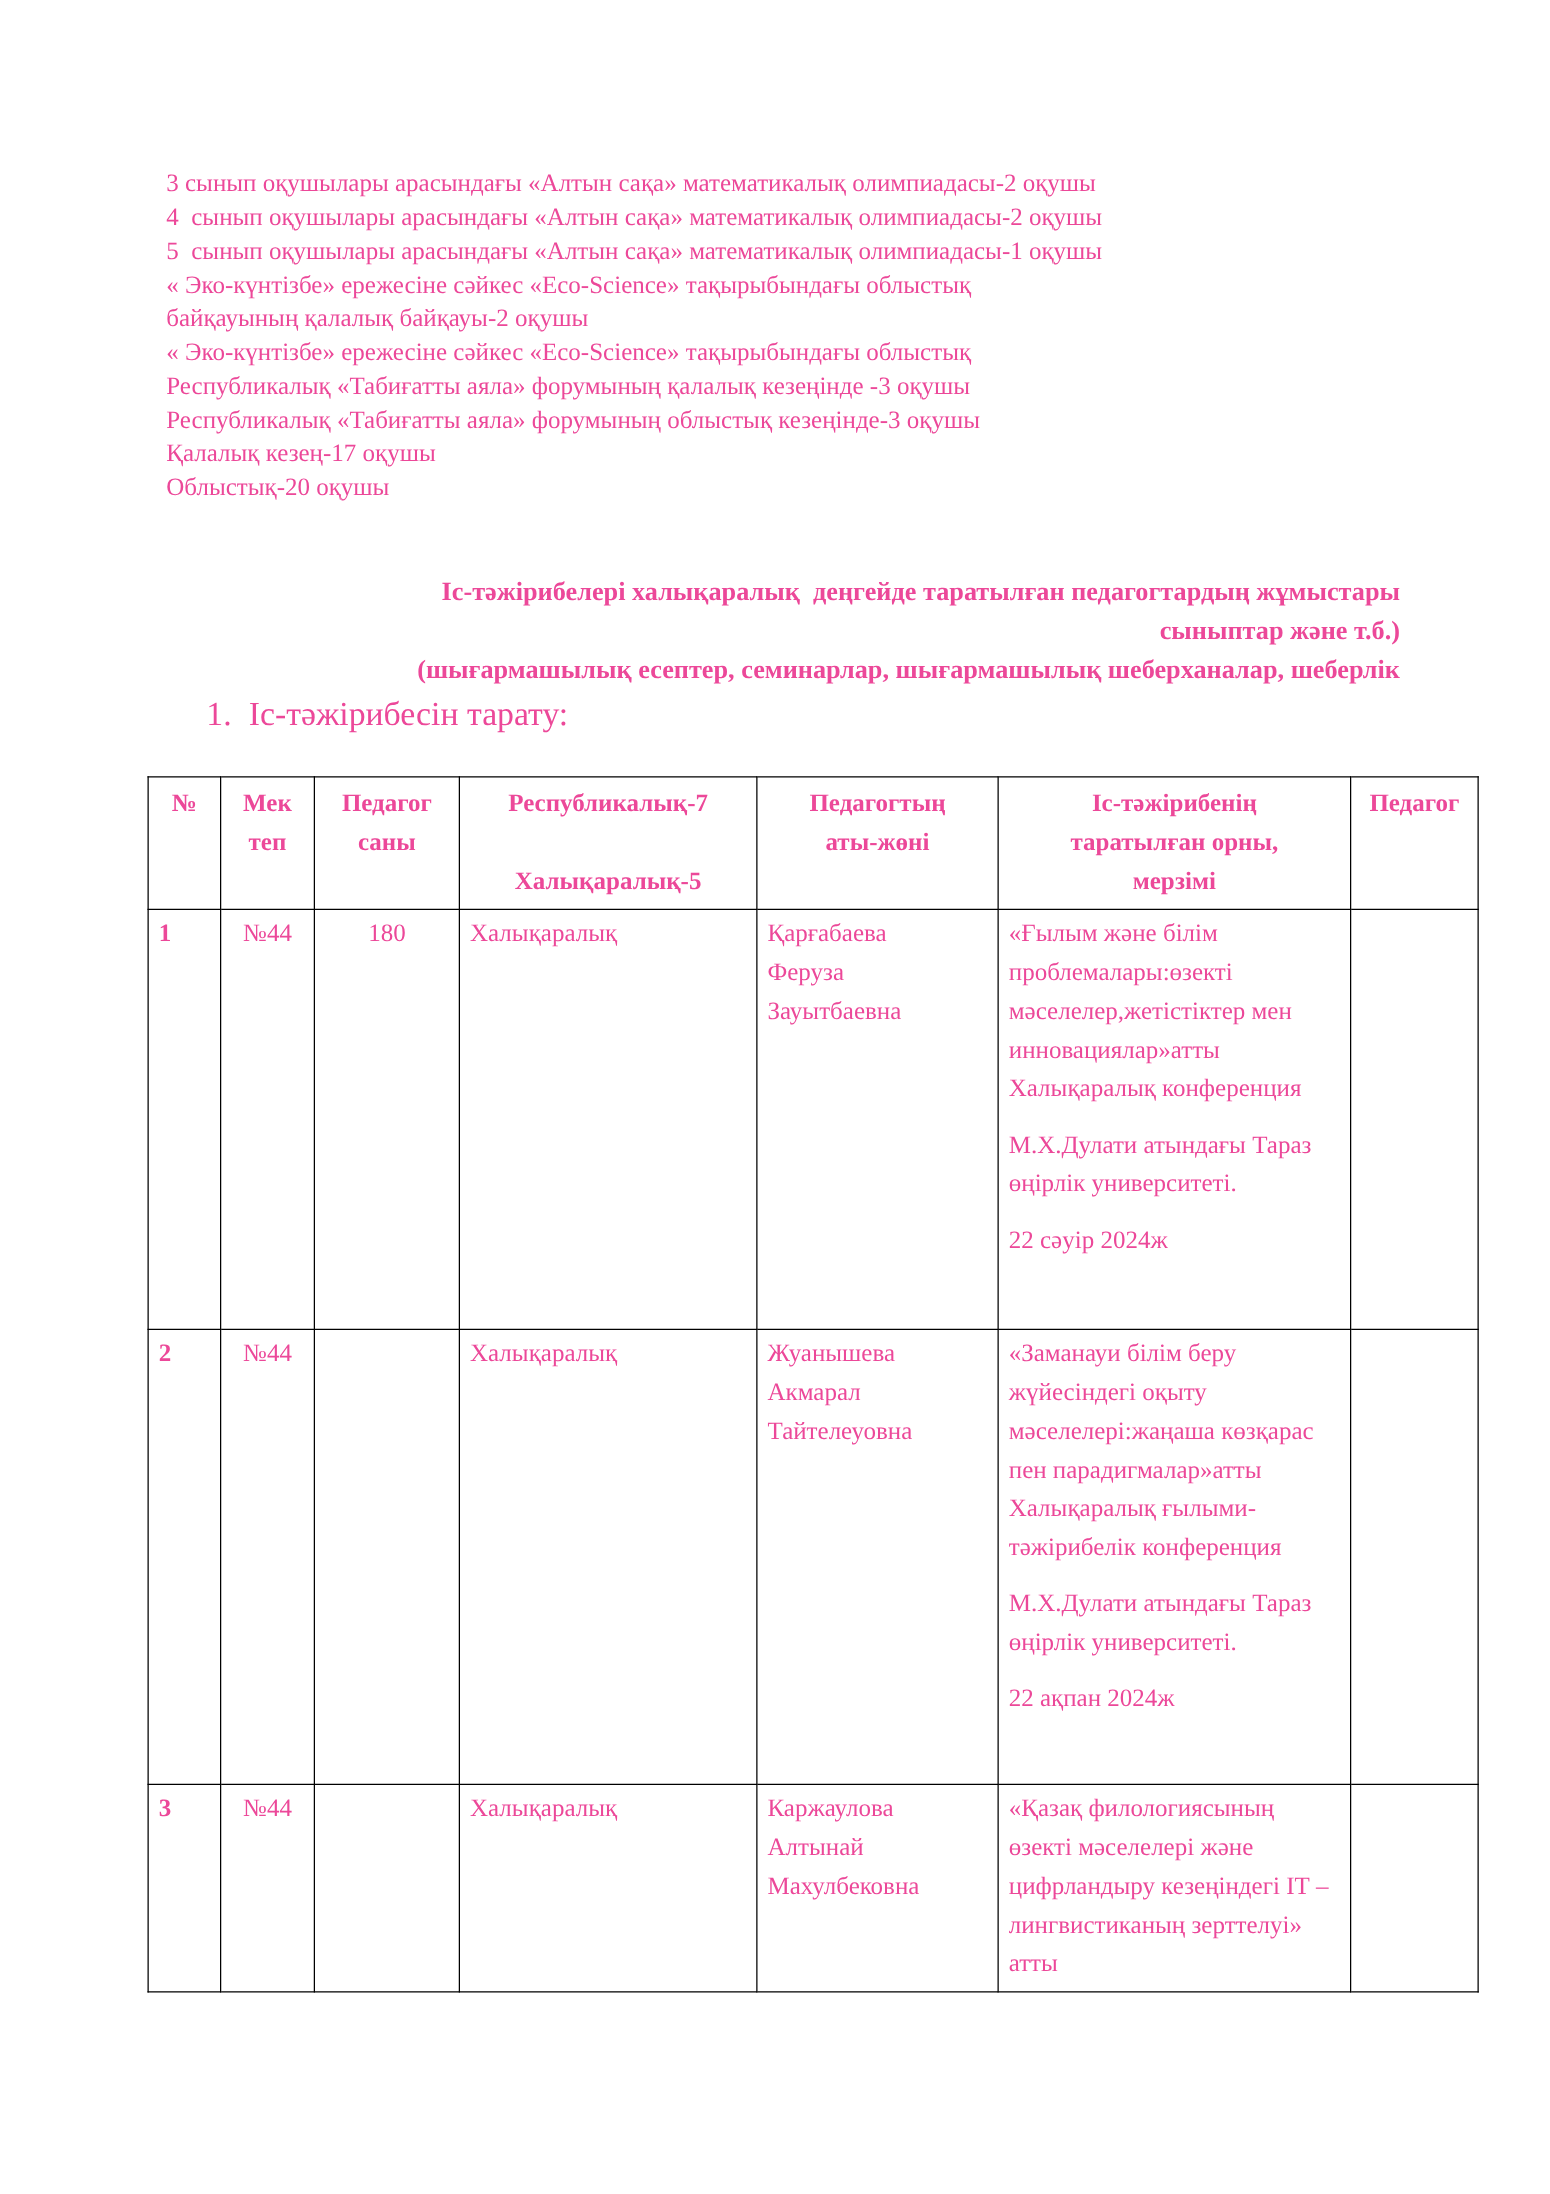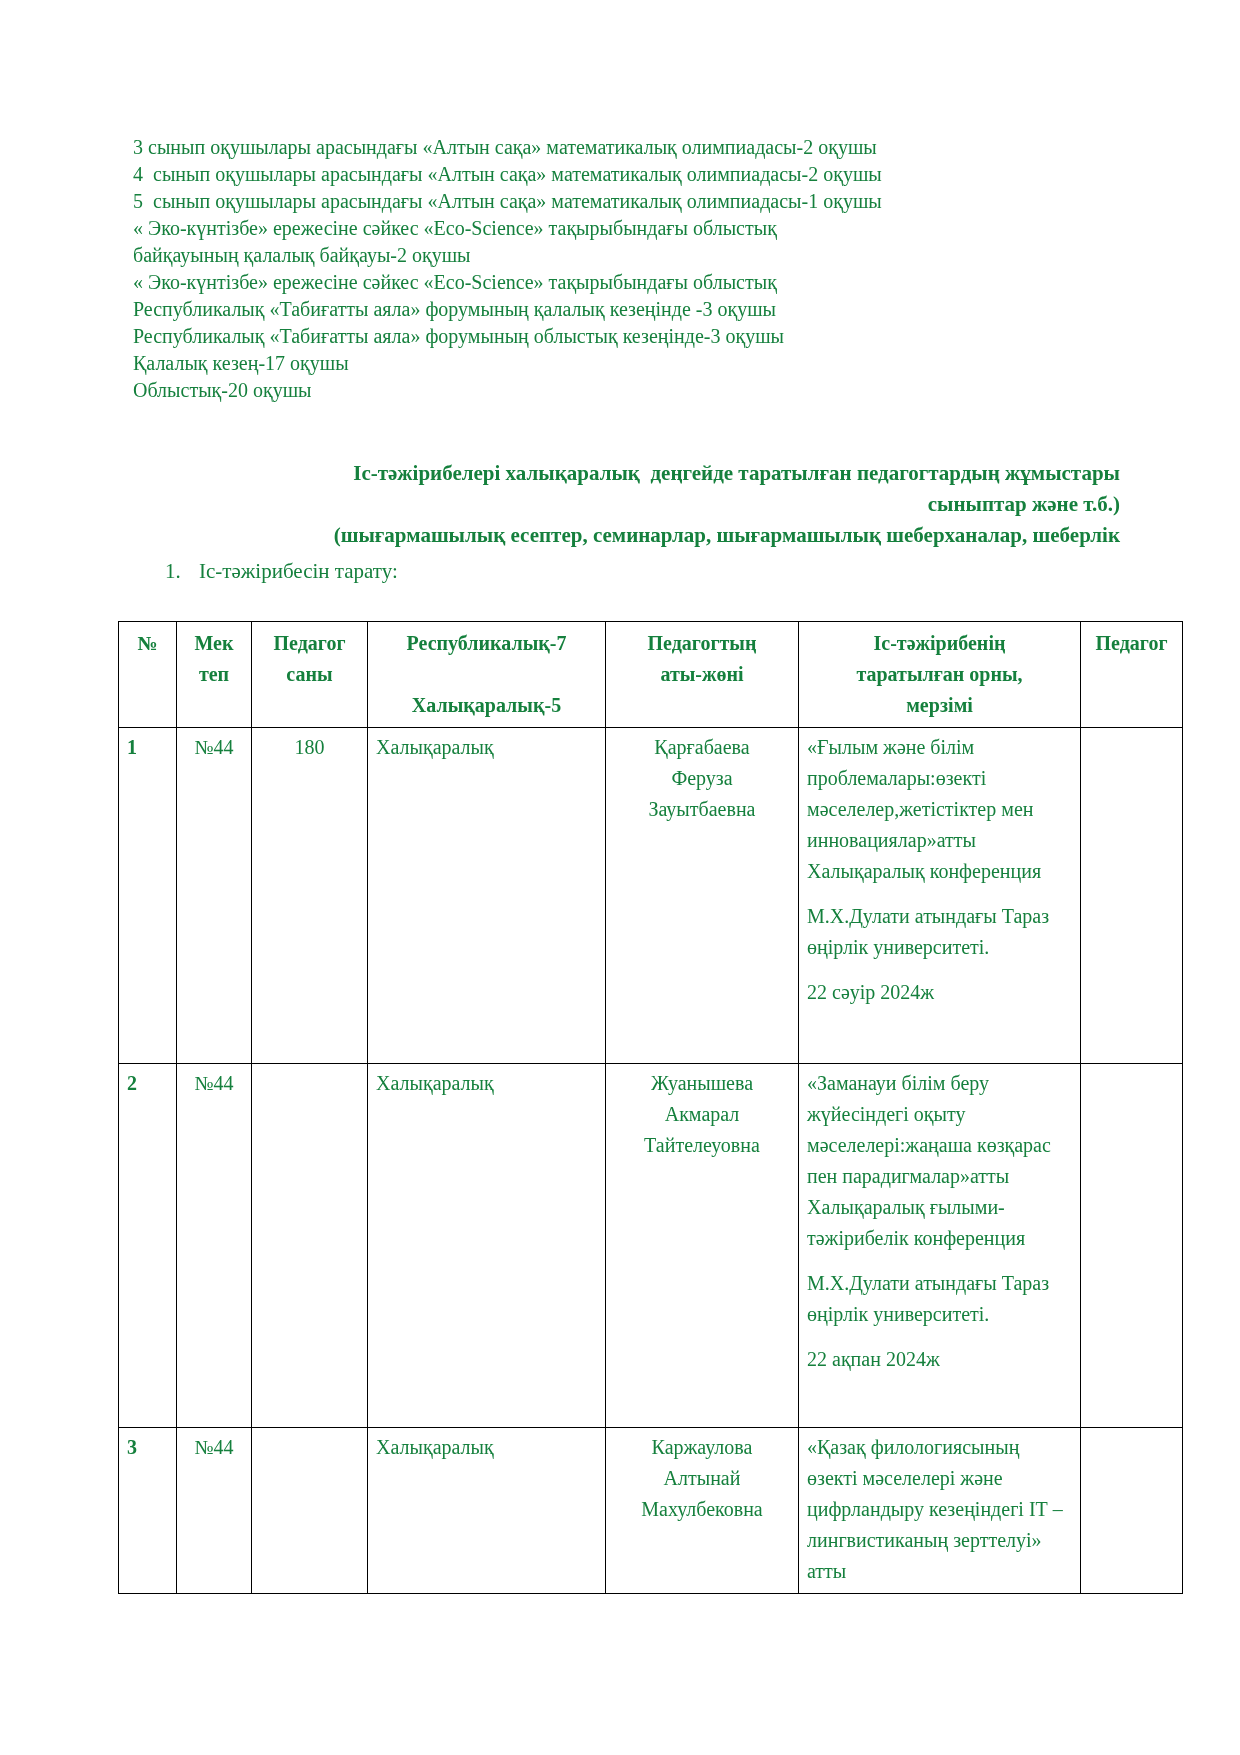--- a/index.html
+++ b/index.html
@@ -2,21 +2,21 @@
 <html><head>
 <meta charset="utf-8">
 <style>
   html,body{margin:0;padding:0;background:#888;}
   .page{
     width:1240px;height:1755px;
     background:#ffffff;
     margin:0 auto;
     position:relative;
     font-family:"Liberation Serif","DejaVu Serif",serif;
-    color:#15803d;
+    color:#ec4899;
     overflow:hidden;
     box-sizing:border-box;
   }
   .intro{
     padding-top:134px;
     margin-left:133px;
     margin-right:100px;
     font-size:20px;
     line-height:27px;
   }
@@ -25,21 +25,21 @@
     margin:54px 120px 0 133px;
     text-align:right;
     font-weight:bold;
     font-size:21px;
     line-height:31px;
   }
   .heading div{white-space:pre-wrap;}
   .list-item{
     margin-top:7px;
     margin-left:165px;
-    font-size:21px;
+    font-size:27px;
     line-height:27px;
   }
   .list-item .num{display:inline-block;min-width:34px;}
   table.report{
     margin:36px 0 0 118px;
     border-collapse:collapse;
     table-layout:fixed;
     width:1064px;
     font-size:20px;
   }
@@ -54,21 +54,21 @@
   table.report th{
     font-weight:bold;
     text-align:center;
     white-space:pre-line;
     padding-top:6px;
   }
   td.c-num{font-weight:bold;text-align:left;padding-left:10px;}
   td.c-school{text-align:center;padding-left:2px;padding-right:2px;}
   td.c-count{text-align:center;}
   td.c-level{text-align:left;padding-left:14px;}
-  td.c-name{text-align:center;white-space:pre-line;padding-left:4px;padding-right:4px;}
+  td.c-name{text-align:left;white-space:pre-line;padding-left:4px;padding-right:4px;}
   td.c-venue{text-align:left;}
   td.c-venue p{margin:0 0 14px 0;}
   td.c-venue p:last-child{margin-bottom:0;}
 </style>
 </head>
 <body>
 
 <div class="page">
 
   <div class="intro">

